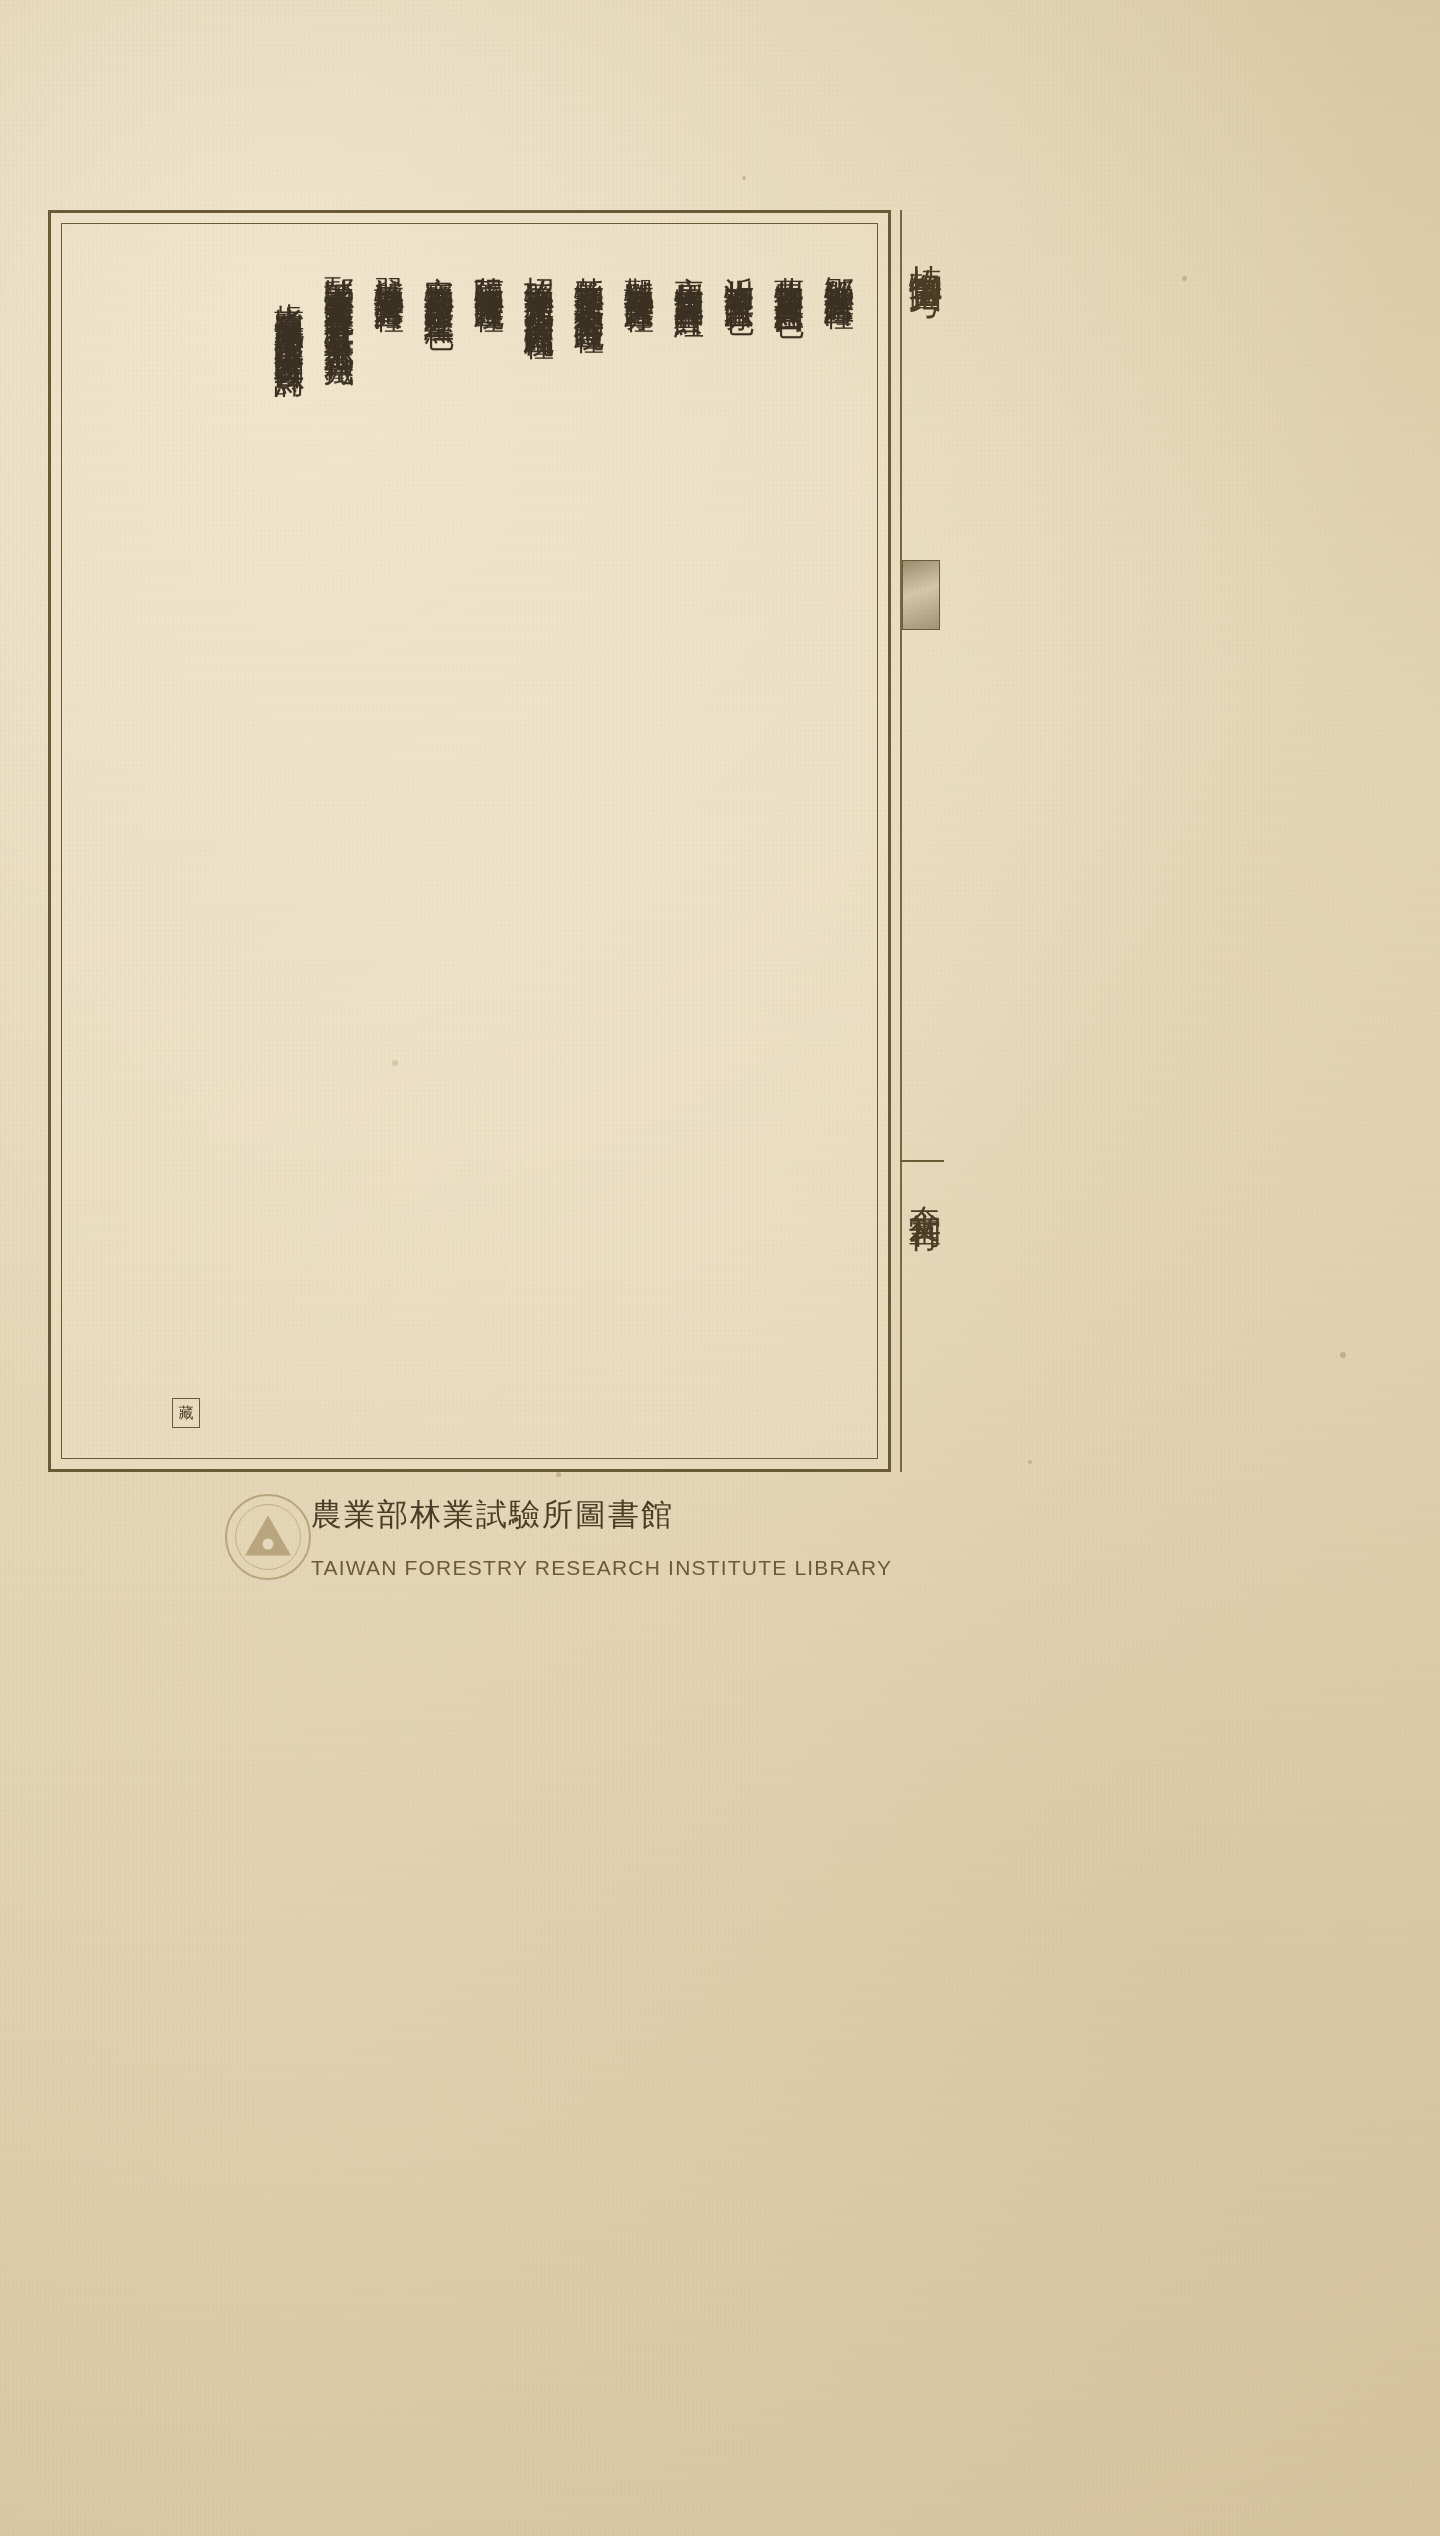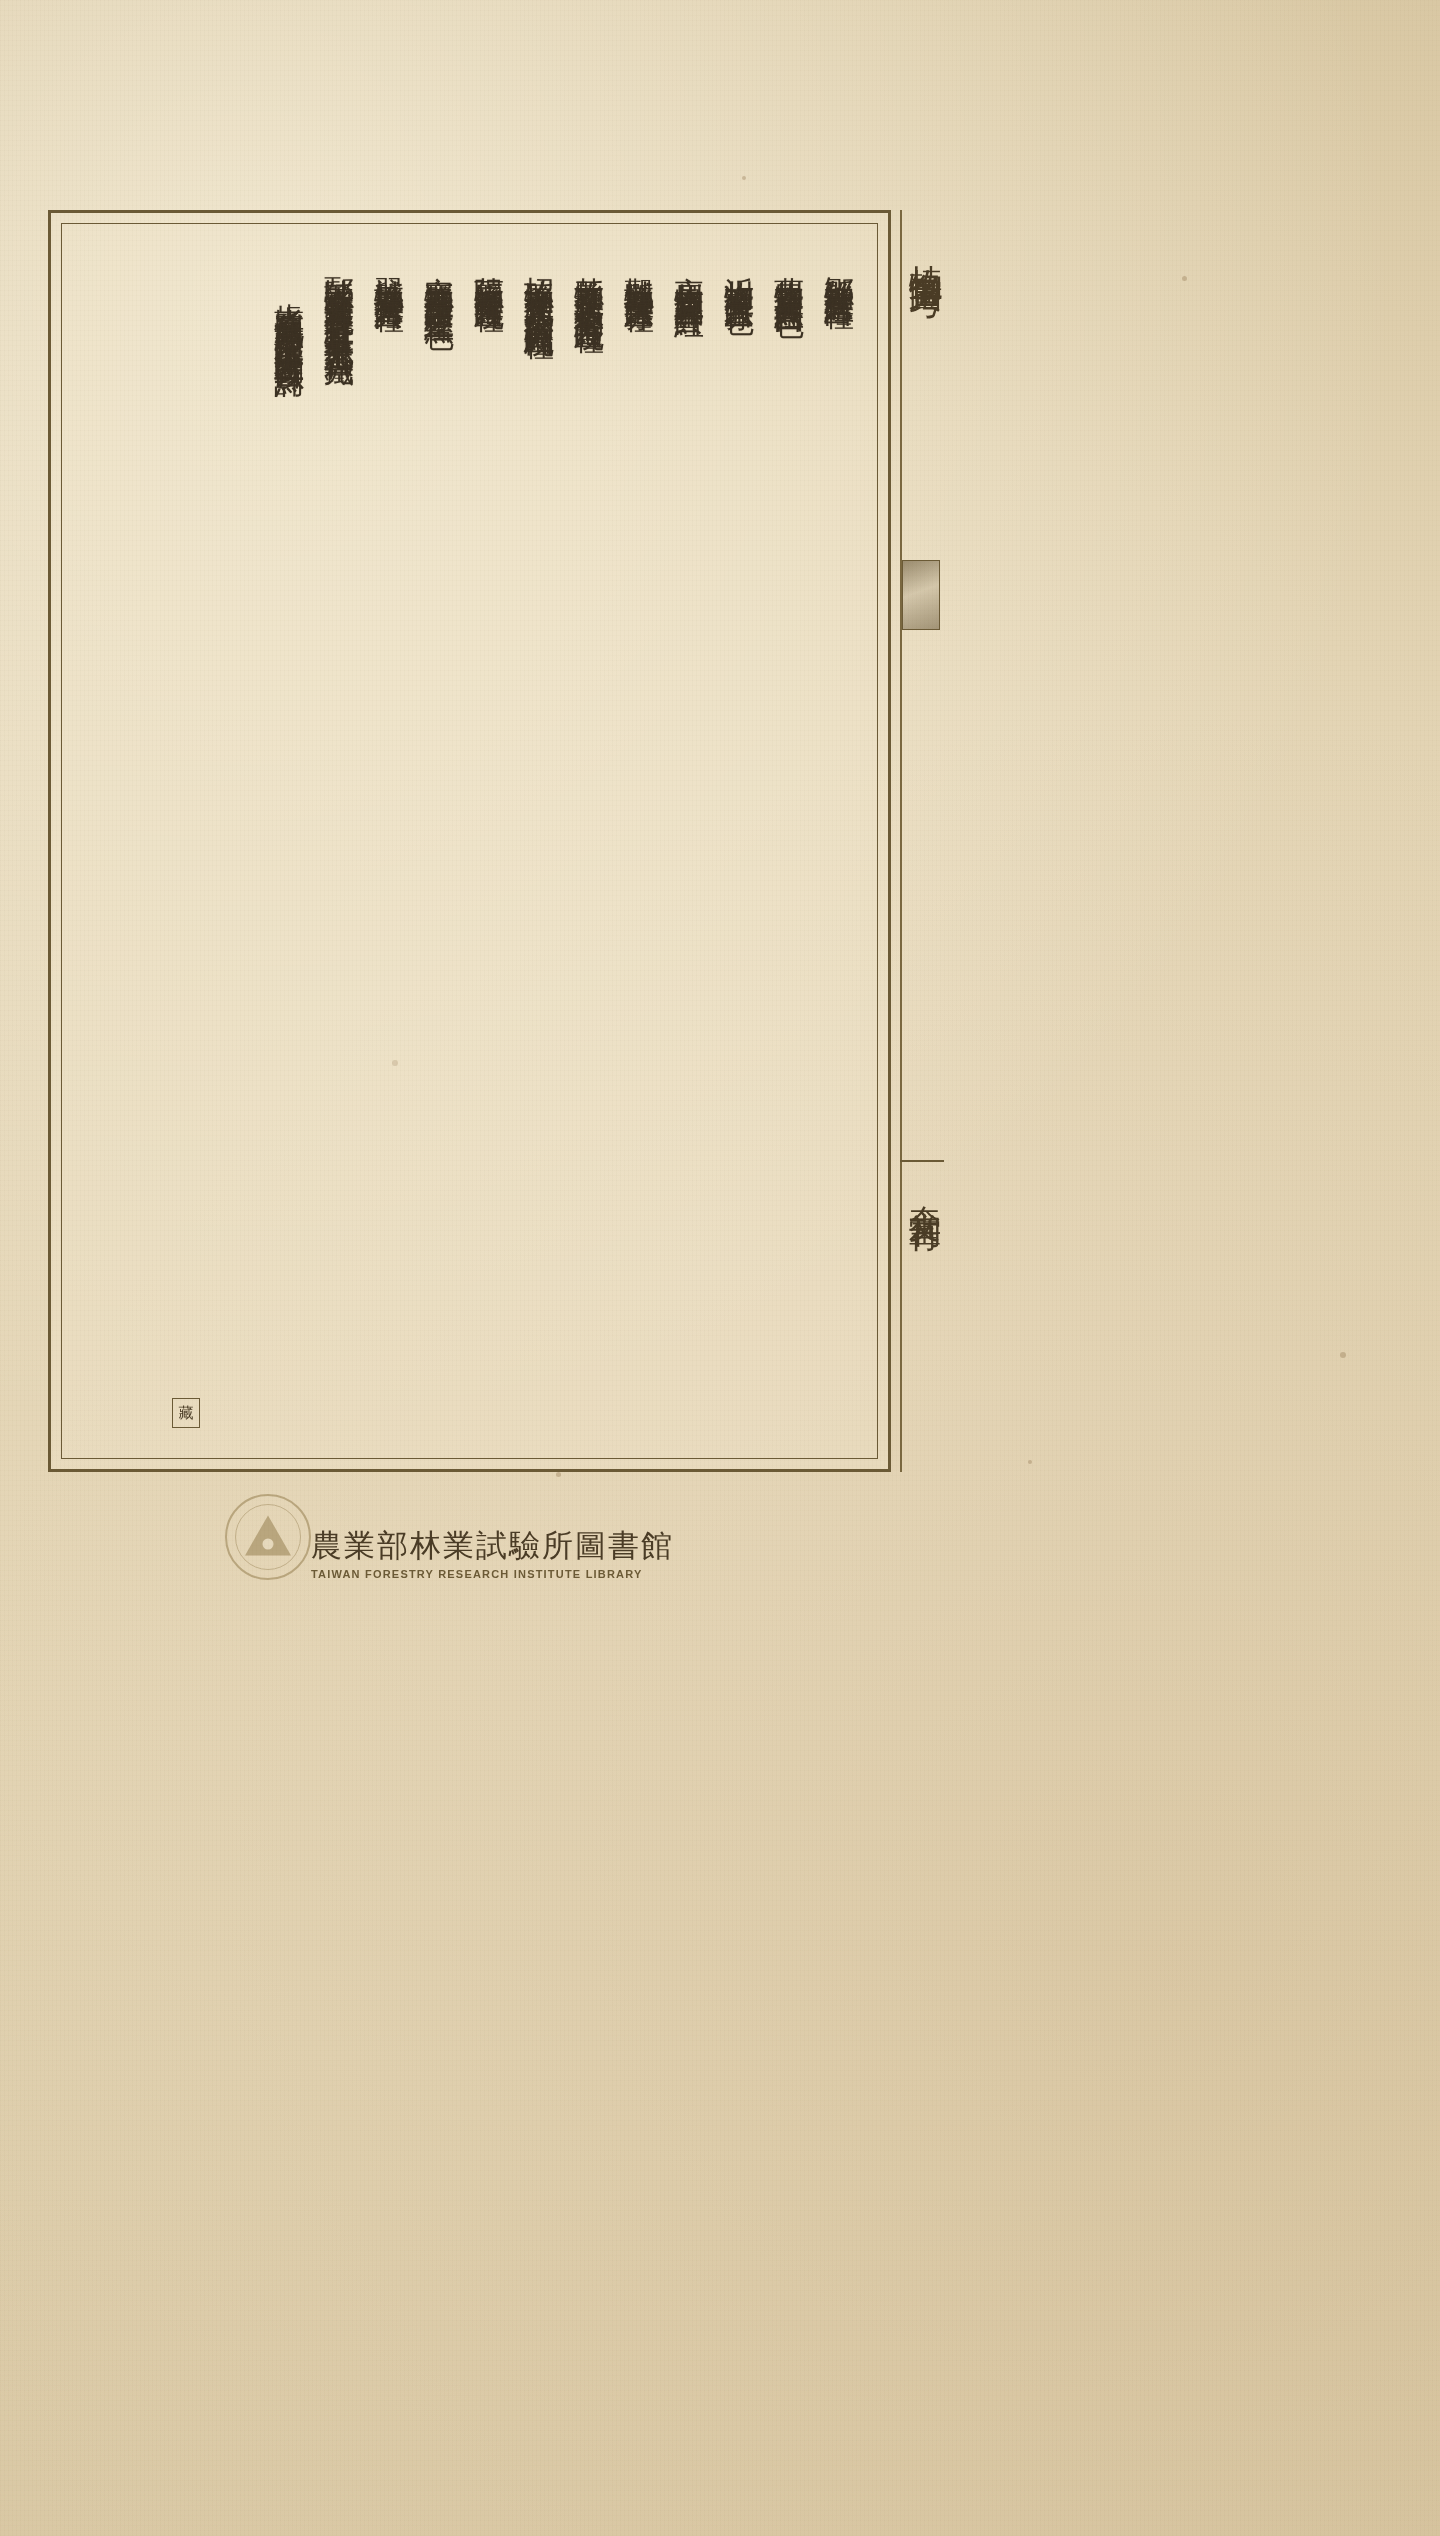--- a/index.html
+++ b/index.html
@@ -217,27 +217,26 @@
     justify-content: center;
   }
   #wm-cn {
     font-size: 31px;
     letter-spacing: 2px;
     color: #4a3c26;
     font-family: "DejaVu Serif", serif;
     white-space: nowrap;
   }
   #wm-en {
-    font-size: 11px;
+    font-size: 21px;
     letter-spacing: 1.2px;
     color: #6b5a36;
     font-family: "Liberation Sans", sans-serif;
     white-space: nowrap;
-    margin-top: 1px;
-    font-weight: bold;
+    margin-top: 20px;
   }
 
   
   .speck {
     position: absolute;
     background: rgba(130,100,60,0.30);
     border-radius: 50%;
     pointer-events: none;
   }
 </style>

